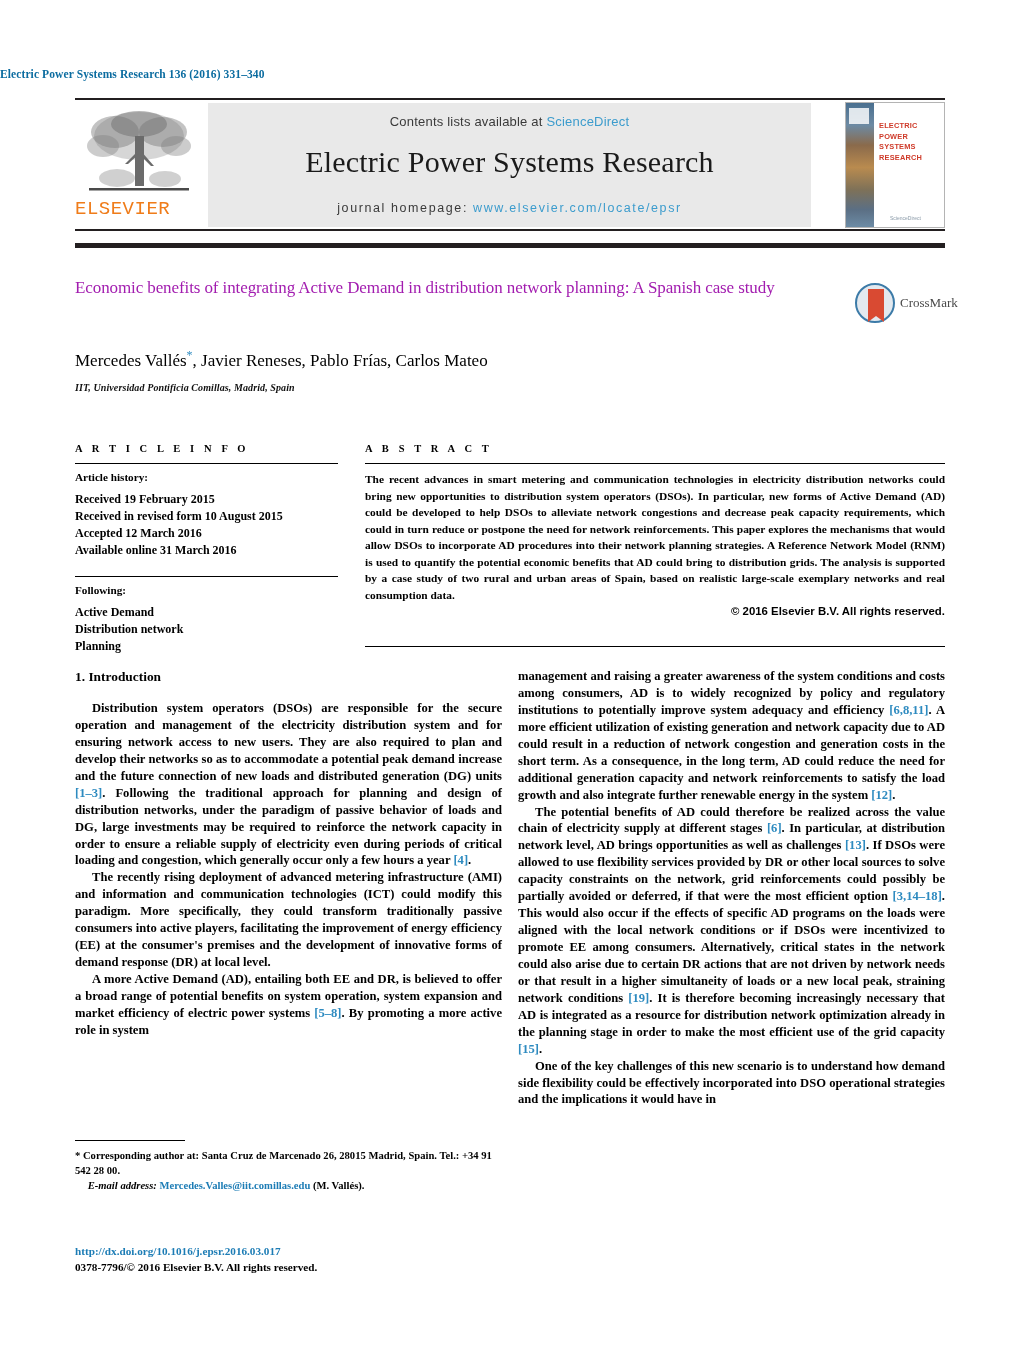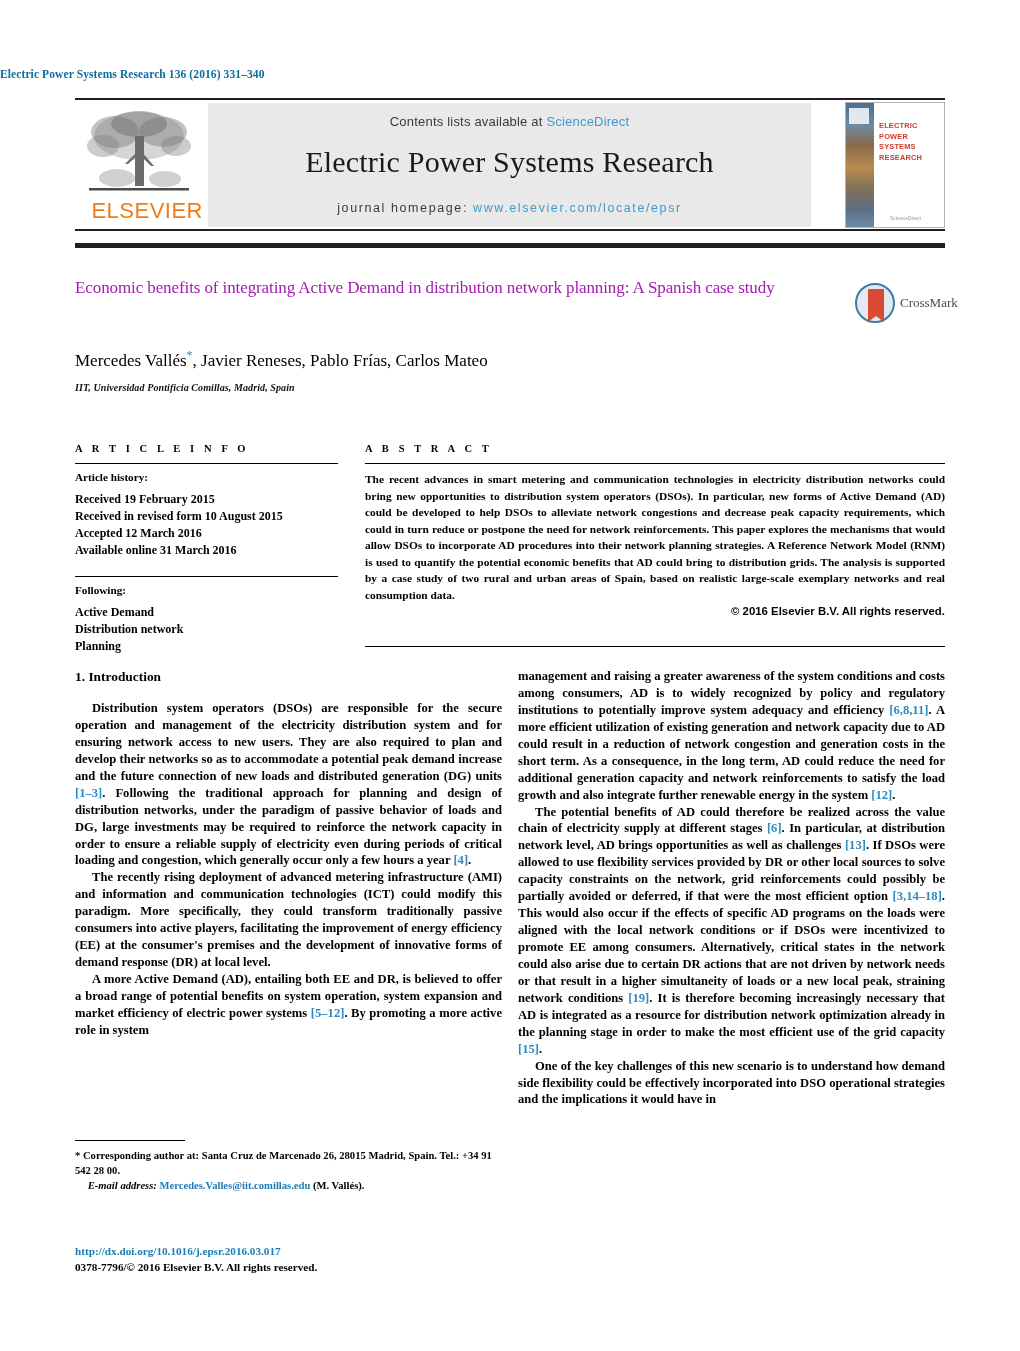--- a/index.html
+++ b/index.html
@@ -52,23 +52,23 @@
   }
   .elsevier-tree {
     position: absolute;
     left: 6px; top: 2px;
     width: 116px; height: 92px;
   }
   .elsevier-word {
     position: absolute;
     left: 0; top: 96px;
     width: 128px;
-    text-align: right;
-    font-family: Liberation Sans, sans-serif;
-    font-size: 22px;
+    text-align: left;
+    font-family: Liberation Mono, monospace;
+    font-size: 19px;
     letter-spacing: 0.5px;
     color: #ef7c1a;
     line-height: 1;
   }
   .masthead-center {
     position: absolute;
     left: 133px; top: 3px;
     width: 603px; height: 124px;
     background: #e9e9e9;
   }
@@ -428,21 +428,21 @@
     <div class="abs-text">The recent advances in smart metering and communication technologies in electricity distribution networks could bring new opportunities to distribution system operators (DSOs). In particular, new forms of Active Demand (AD) could be developed to help DSOs to alleviate network congestions and decrease peak capacity requirements, which could in turn reduce or postpone the need for network reinforcements. This paper explores the mechanisms that would allow DSOs to incorporate AD procedures into their network planning strategies. A Reference Network Model (RNM) is used to quantify the potential economic benefits that AD could bring to distribution grids. The analysis is supported by a case study of two rural and urban areas of Spain, based on realistic large-scale exemplary networks and real consumption data.</div>
     <div class="abs-copy">© 2016 Elsevier B.V. All rights reserved.</div>
   </div>
   <div class="abs-bottom-rule"></div>
 
   <div class="body-col col-left">
     <h2>1.  Introduction</h2>
     <div id="left-paras">
         <p><span>Distribution system operators (DSOs) are responsible for the secure operation and management of the electricity distribution system and for ensuring network access to new users. They are also required to plan and develop their networks so as to accommodate a potential peak demand increase and the future connection of new loads and distributed generation (DG) units </span><span class="ref">[1–3]</span><span>. Following the traditional approach for planning and design of distribution networks, under the paradigm of passive behavior of loads and DG, large investments may be required to reinforce the network capacity in order to ensure a reliable supply of electricity even during periods of critical loading and congestion, which generally occur only a few hours a year </span><span class="ref">[4]</span><span>.</span></p>
         <p><span>The recently rising deployment of advanced metering infrastructure (AMI) and information and communication technologies (ICT) could modify this paradigm. More specifically, they could transform traditionally passive consumers into active players, facilitating the improvement of energy efficiency (EE) at the consumer's premises and the development of innovative forms of demand response (DR) at local level.</span></p>
-        <p><span>A more Active Demand (AD), entailing both EE and DR, is believed to offer a broad range of potential benefits on system operation, system expansion and market efficiency of electric power systems </span><span class="ref">[5–12]</span><span>. By promoting a more active role in system</span></p>
+        <p><span>A more Active Demand (AD), entailing both EE and DR, is believed to offer a broad range of potential benefits on system operation, system expansion and market efficiency of electric power systems </span><span class="ref">[5–8]</span><span>. By promoting a more active role in system</span></p>
       </div>
   </div>
 
   <div class="body-col col-right">
     <div id="right-paras">
         <p style="text-indent: 0px;"><span>management and raising a greater awareness of the system conditions and costs among consumers, AD is to widely recognized by policy and regulatory institutions to potentially improve system adequacy and efficiency </span><span class="ref">[6,8,11]</span><span>. A more efficient utilization of existing generation and network capacity due to AD could result in a reduction of network congestion and generation costs in the short term. As a consequence, in the long term, AD could reduce the need for additional generation capacity and network reinforcements to satisfy the load growth and also integrate further renewable energy in the system </span><span class="ref">[12]</span><span>.</span></p>
         <p><span>The potential benefits of AD could therefore be realized across the value chain of electricity supply at different stages </span><span class="ref">[6]</span><span>. In particular, at distribution network level, AD brings opportunities as well as challenges </span><span class="ref">[13]</span><span>. If DSOs were allowed to use flexibility services provided by DR or other local sources to solve capacity constraints on the network, grid reinforcements could possibly be partially avoided or deferred, if that were the most efficient option </span><span class="ref">[3,14–18]</span><span>. This would also occur if the effects of specific AD programs on the loads were aligned with the local network conditions or if DSOs were incentivized to promote EE among consumers. Alternatively, critical states in the network could also arise due to certain DR actions that are not driven by network needs or that result in a higher simultaneity of loads or a new local peak, straining network conditions </span><span class="ref">[19]</span><span>. It is therefore becoming increasingly necessary that AD is integrated as a resource for distribution network optimization already in the planning stage in order to make the most efficient use of the grid capacity </span><span class="ref">[15]</span><span>.</span></p>
         <p><span>One of the key challenges of this new scenario is to understand how demand side flexibility could be effectively incorporated into DSO operational strategies and the implications it would have in</span></p>
       </div>
   </div>

